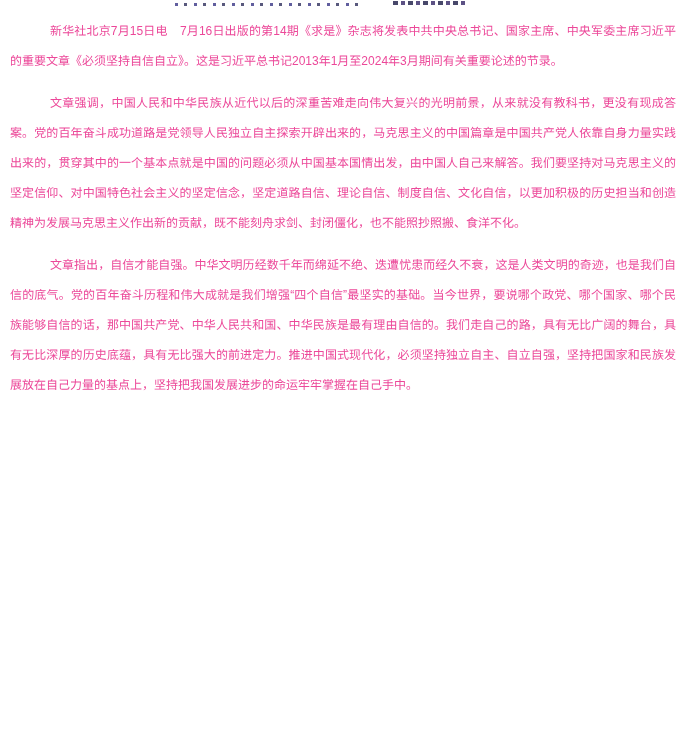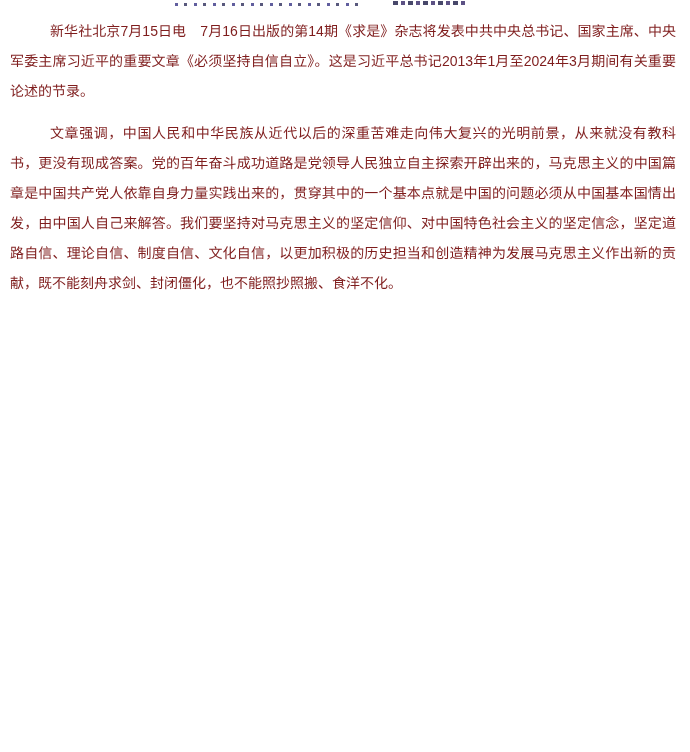--- a/index.html
+++ b/index.html
@@ -42,37 +42,38 @@
       transparent 5px, transparent 8px,
       #4a3e77 8px, #4a3e77 12px,
       transparent 12px, transparent 15px);
     opacity: 0.9;
   }
   main.article {
     padding: 8px 14px 0 10px;
   }
   p.para {
     margin: 0 0 12px 0;
-    font-size: 14px;
+    font-size: 12px;
     line-height: 30px;
-    color: #7f1d1d;
+    color: #ec4899;
     text-align: justify;
     text-justify: inter-ideograph;
     text-indent: 40px;
     word-break: break-all;
   }
 </style>
 </head>
 <body>
 
 <div class="page">
 
   <div class="clipped-top">
     <span class="frag frag-a"></span>
     <span class="frag frag-b"></span>
   </div>
 
   <main class="article">
     <p class="para">新华社北京7月15日电　7月16日出版的第14期《求是》杂志将发表中共中央总书记、国家主席、中央军委主席习近平的重要文章《必须坚持自信自立》。这是习近平总书记2013年1月至2024年3月期间有关重要论述的节录。</p>
     <p class="para">文章强调，中国人民和中华民族从近代以后的深重苦难走向伟大复兴的光明前景，从来就没有教科书，更没有现成答案。党的百年奋斗成功道路是党领导人民独立自主探索开辟出来的，马克思主义的中国篇章是中国共产党人依靠自身力量实践出来的，贯穿其中的一个基本点就是中国的问题必须从中国基本国情出发，由中国人自己来解答。我们要坚持对马克思主义的坚定信仰、对中国特色社会主义的坚定信念，坚定道路自信、理论自信、制度自信、文化自信，以更加积极的历史担当和创造精神为发展马克思主义作出新的贡献，既不能刻舟求剑、封闭僵化，也不能照抄照搬、食洋不化。</p>
+    <p class="para">文章指出，自信才能自强。中华文明历经数千年而绵延不绝、迭遭忧患而经久不衰，这是人类文明的奇迹，也是我们自信的底气。党的百年奋斗历程和伟大成就是我们增强“四个自信”最坚实的基础。当今世界，要说哪个政党、哪个国家、哪个民族能够自信的话，那中国共产党、中华人民共和国、中华民族是最有理由自信的。我们走自己的路，具有无比广阔的舞台，具有无比深厚的历史底蕴，具有无比强大的前进定力。推进中国式现代化，必须坚持独立自主、自立自强，坚持把国家和民族发展放在自己力量的基点上，坚持把我国发展进步的命运牢牢掌握在自己手中。</p>
   </main>
 
 </div>
 
 </body></html>

